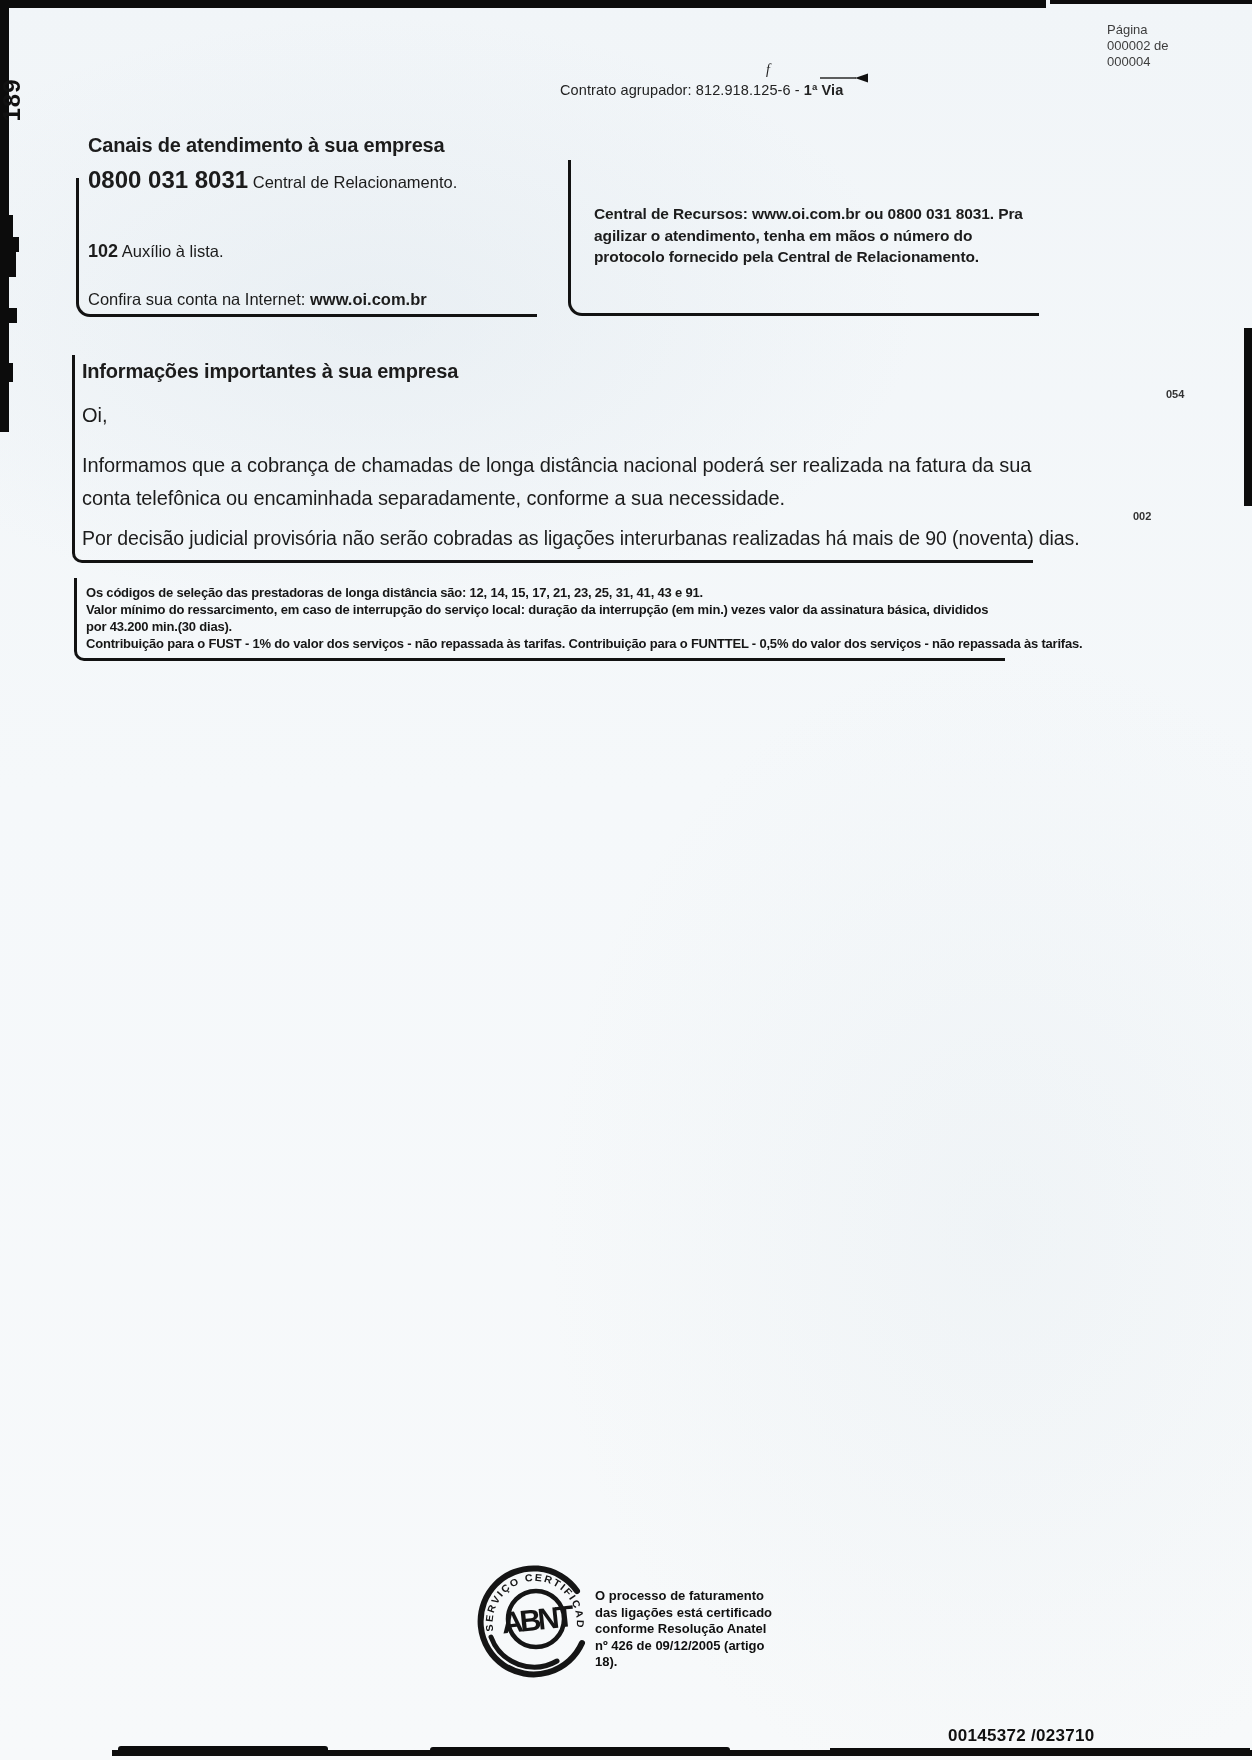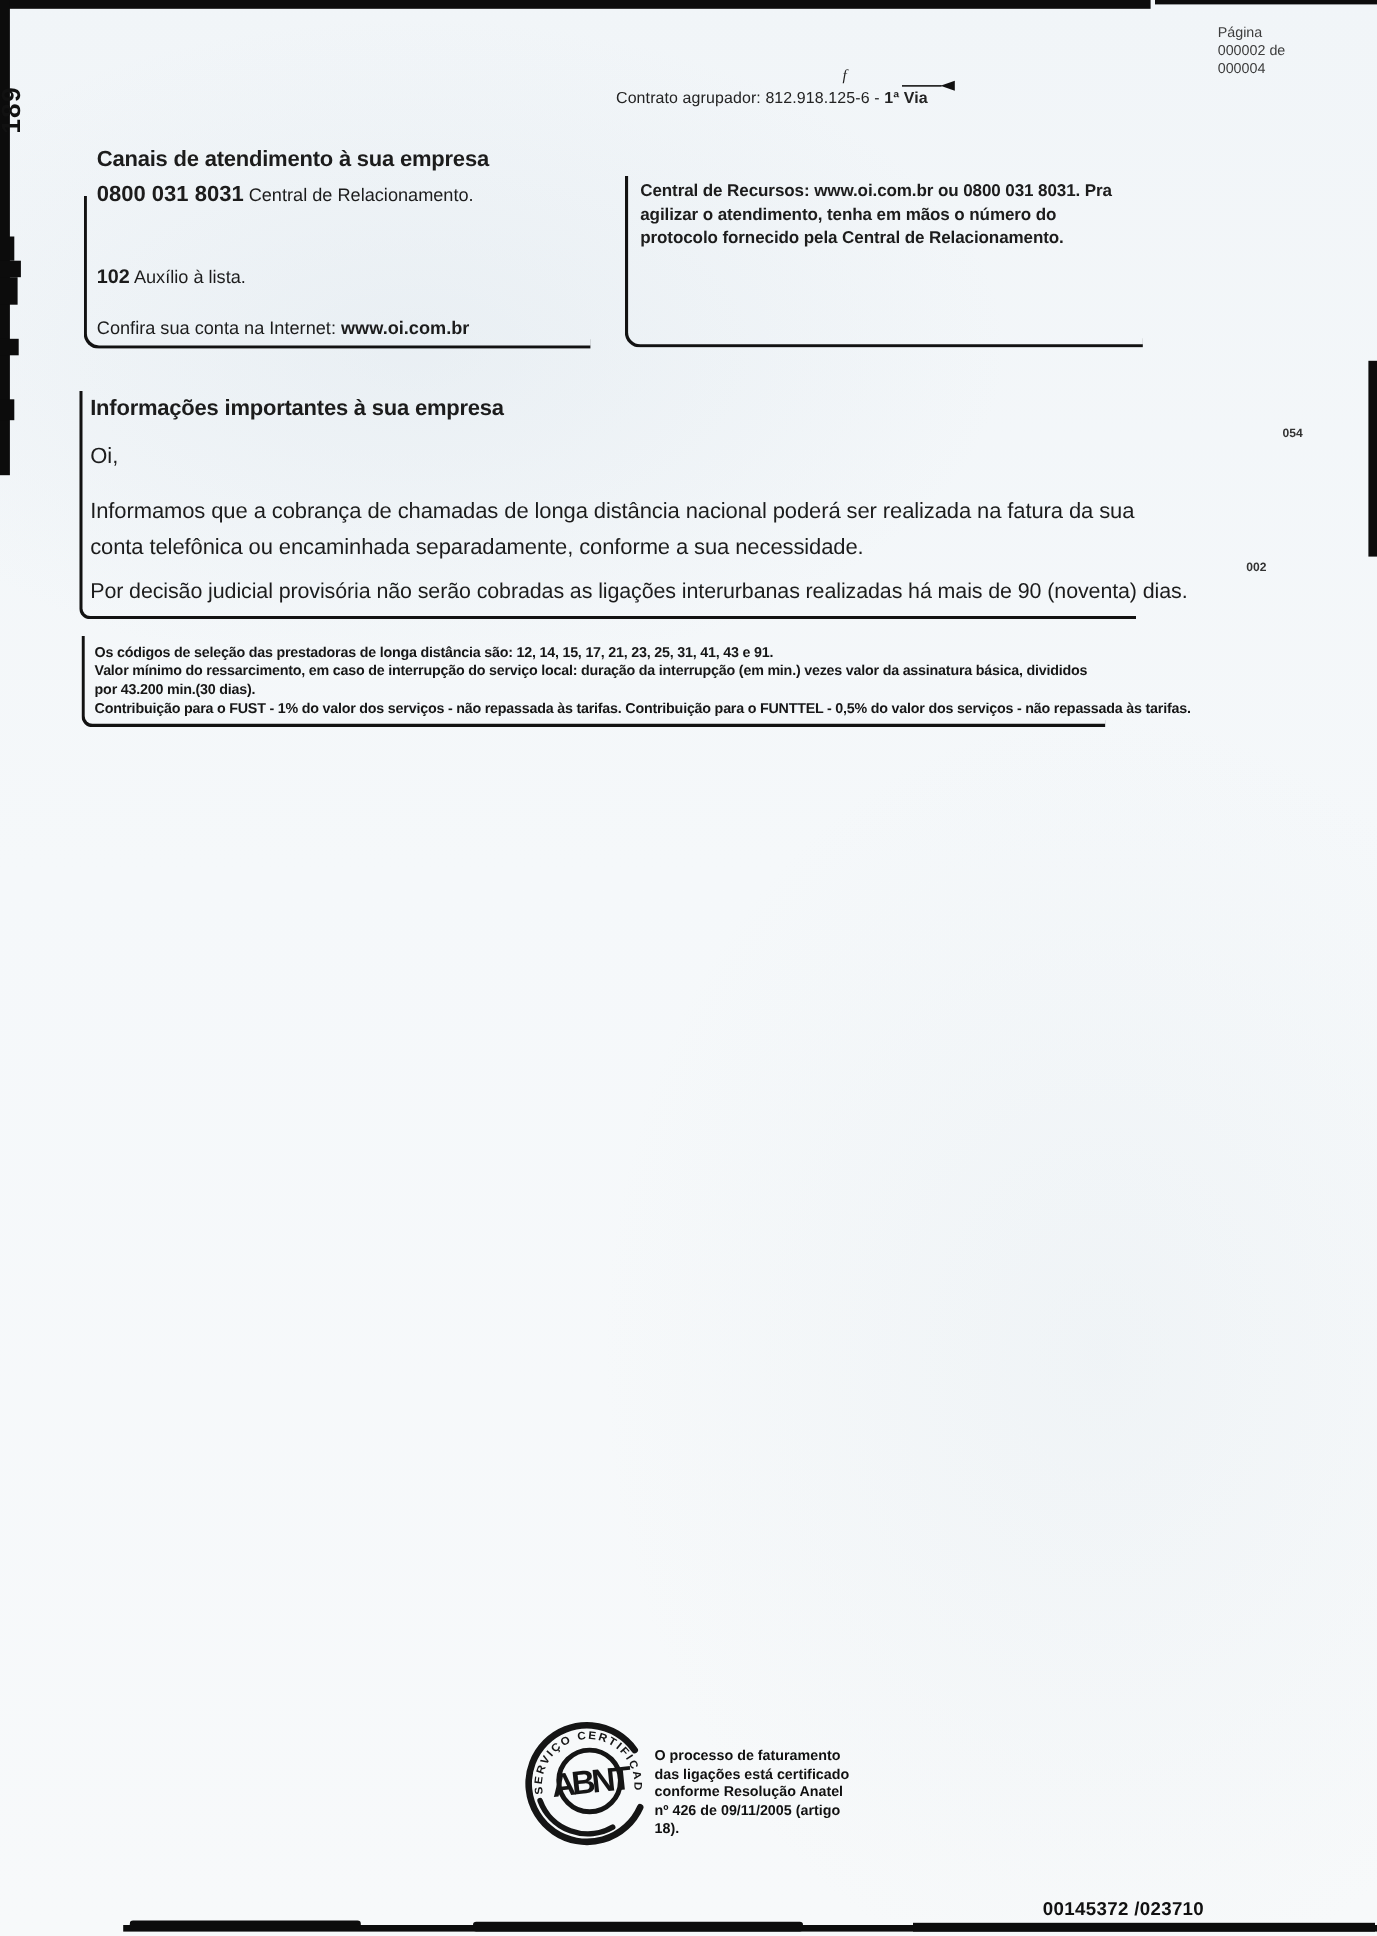--- a/index.html
+++ b/index.html
@@ -26,27 +26,27 @@
   .artifact-f{left:766px;top:62px;font-size:14px;font-family:"Liberation Serif",serif;font-style:italic;color:#222;}
   
   .bracket{border-left:3px solid #121212;border-bottom:3px solid #121212;border-bottom-left-radius:14px;}
   .box-channels{left:76px;top:178px;width:458px;height:136px;}
   .box-resources{left:568px;top:160px;width:468px;height:153px;}
   .box-info{left:72px;top:355px;width:958px;height:205px;border-bottom-left-radius:10px;}
   .box-codes{left:74px;top:578px;width:928px;height:80px;border-bottom-left-radius:10px;}
   
   .ch-title{left:88px;top:134px;font-size:20px;font-weight:bold;letter-spacing:-.2px;}
   .ch-phone{left:88px;top:166px;font-size:16.5px;}
-  .ch-phone .big{font-size:20px;font-weight:bold;}
+  .ch-phone .big{font-size:24px;font-weight:bold;}
   .ch-102{left:88px;top:241px;font-size:16.5px;}
   .ch-102 .big{font-size:18px;font-weight:bold;margin-top:21px;}
   .ch-net{left:88px;top:290px;font-size:16.5px;}
   .ch-net b{font-weight:bold;}
   
-  .res-p{left:582px;width:452px;font-size:15.5px;font-weight:bold;line-height:21.5px;letter-spacing:-.1px;}
+  .res-p{left:594px;width:452px;font-size:15.5px;font-weight:bold;line-height:21.5px;letter-spacing:-.1px;margin-top:40px;}
   .res-p1{top:163px;}
   .res-p2{top:243px;}
   
   .info-title{left:82px;top:360px;font-size:20px;font-weight:bold;letter-spacing:-.2px;}
   .side-code{font-size:11px;font-weight:600;color:#333;}
   .code-054{left:1128px;top:388px;margin-left:38px;}
   .code-002{left:1133px;top:510px;}
   .info-oi{left:82px;top:404px;font-size:20px;}
   .info-p1{left:82px;top:449px;width:975px;font-size:20px;line-height:33px;letter-spacing:-.1px;}
   .info-p2{left:82px;top:527px;font-size:19.5px;white-space:nowrap;letter-spacing:-.1px;}
@@ -130,17 +130,17 @@
       <path id="arcpath" d="M 24,76 A 42,42 0 1 1 106,74" fill="none"></path>
     </defs>
     <path d="M 112,86 A 53,53 0 1 1 107,34" fill="none" stroke="#151515" stroke-width="6" stroke-linecap="round"></path>
     <path d="M 21,80 A 46,46 0 0 0 87,104" fill="none" stroke="#151515" stroke-width="5" stroke-linecap="round"></path>
     <circle cx="66" cy="62" r="28" fill="none" stroke="#151515" stroke-width="4.5"></circle>
     <text font-size="10" font-weight="bold" letter-spacing="1.6" fill="#151515" font-family="Liberation Sans, DejaVu Sans, sans-serif">
       <textPath href="#arcpath" startOffset="2" textLength="156" lengthAdjust="spacingAndGlyphs">SERVIÇO CERTIFICADO</textPath>
     </text>
     <text x="66" y="73" text-anchor="middle" font-size="30" font-weight="bold" letter-spacing="-3.5" fill="#151515" transform="rotate(-6 66 62)" font-family="Liberation Sans, DejaVu Sans, sans-serif">ABNT</text>
   </svg>
-  <div class="abs cert-caption">O processo de faturamento das ligações está certificado conforme Resolução Anatel nº 426 de 09/11/2005 (artigo 18).</div>
+  <div class="abs cert-caption">O processo de faturamento das ligações está certificado conforme Resolução Anatel nº 426 de 09/12/2005 (artigo 18).</div>
 
   <div class="abs doc-num">00145372 /023710</div>
 
 </div>
 
 </body></html>

